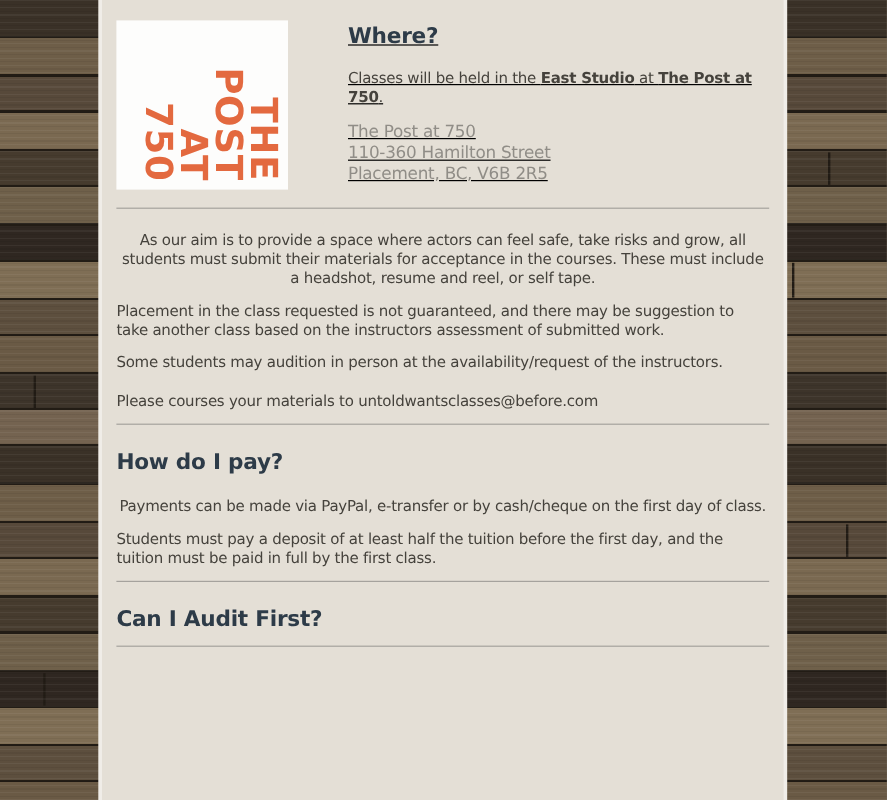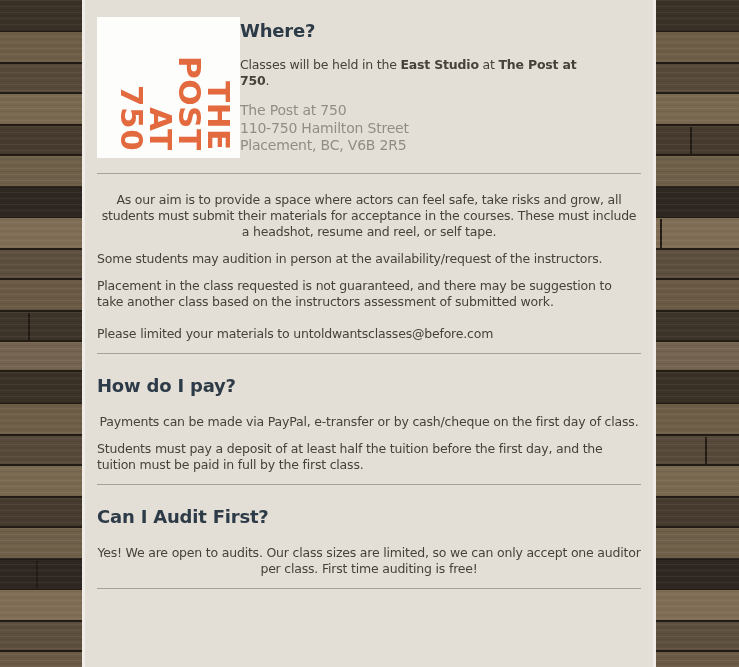--- a/index.html
+++ b/index.html
@@ -49,21 +49,21 @@
   }
   .row-top{display:flex;align-items:flex-start;padding-top:17px;}
   .logo-box{flex:none;width:143px;height:141px;background:var(--logo-bg);position:relative;}
   .logo-text{
     position:absolute;right:7px;bottom:7px;height:96px;width:116px;
     writing-mode:vertical-rl;text-align:end;
     color:var(--accent-orange);font-weight:700;font-size:31px;line-height:29px;
     letter-spacing:0.5px;
   }
   .logo-text .lw{display:block;}
-  .col-where{width:351px;}
+  .col-where{margin-left:50px;width:351px;text-decoration:underline;}
   h2.sec{
     font-size:18px;line-height:20px;font-weight:700;color:var(--heading-color);
     margin:22px 0 0;letter-spacing:-0.2px;
   }
   .col-where h2.sec{margin-top:4px;}
   p.body{
     font-size:12.5px;line-height:16px;color:var(--body-color);
     margin:11px 0 0;letter-spacing:-0.2px;
   }
   p.body.first{margin-top:18px;text-align:center;}
@@ -90,39 +90,38 @@
         <span class="lw">POST</span>
         <span class="lw">AT</span>
         <span class="lw">750</span>
       </div>
     </div>
     <div class="col-where">
       <h2 class="sec">Where?</h2>
       <p class="body"><span>Classes will be held in the </span><span class="b">East Studio</span><span> at </span><span class="b">The Post at 750</span><span>.</span></p>
       <p class="muted">
         <span class="line">The Post at 750</span>
-        <span class="line">110-750 Hamilton Street</span>
+        <span class="line">110-360 Hamilton Street</span>
         <span class="line">Placement, BC, V6B 2R5</span>
       </p>
     </div>
   </div>
 
   <div class="rule after-logo"></div>
 
   <p class="body first">As our aim is to provide a space where actors can feel safe, take risks and grow, all students must submit their materials for acceptance in the courses. These must include a headshot, resume and reel, or self tape.</p>
+  <p class="body">Placement in the class requested is not guaranteed, and there may be suggestion to take another class based on the instructors assessment of submitted work.</p>
   <p class="body">Some students may audition in person at the availability/request of the instructors.</p>
-  <p class="body">Placement in the class requested is not guaranteed, and there may be suggestion to take another class based on the instructors assessment of submitted work.</p>
-  <p class="body submit"><span>Please limited your materials to </span><span>untoldwantsclasses@before.com</span></p>
+  <p class="body submit"><span>Please courses your materials to </span><span>untoldwantsclasses@before.com</span></p>
 
   <div class="rule"></div>
 
   <h2 class="sec">How do I pay?</h2>
   <p class="body first">Payments can be made via PayPal, e-transfer or by cash/cheque on the first day of class.</p>
   <p class="body">Students must pay a deposit of at least half the tuition before the first day, and the tuition must be paid in full by the first class.</p>
 
   <div class="rule"></div>
 
   <h2 class="sec">Can I Audit First?</h2>
-  <p class="body first">Yes! We are open to audits. Our class sizes are limited, so we can only accept one auditor per class. First time auditing is free!</p>
 
   <div class="rule"></div>
 
 </div>
 
 </body></html>

